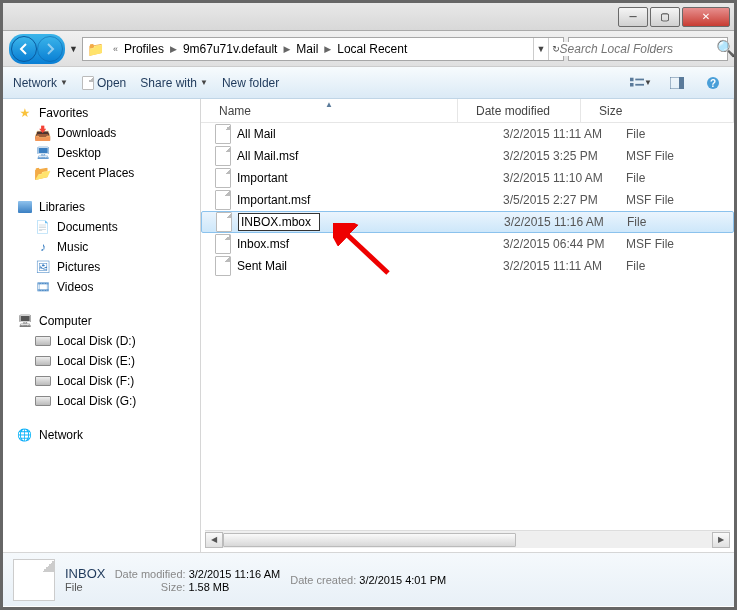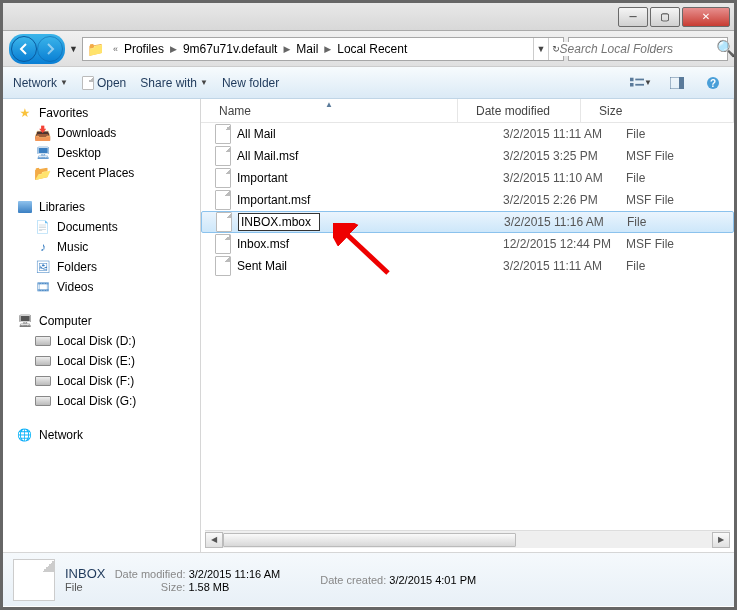--- a/index.html
+++ b/index.html
@@ -55,21 +55,21 @@
 .sb-btn { width: 18px; height: 16px; background: linear-gradient(to bottom, #fafafa, #e0e0e0); border: 1px solid #bbb; display: flex; align-items: center; justify-content: center; font-size: 8px; color: #555; }
 .sb-track { flex: 1; height: 16px; background: #efefef; display: flex; }
 .sb-thumb { width: 60%; height: 14px; margin: 1px 0; background: linear-gradient(to bottom, #fafafa, #d8d8d8); border: 1px solid #bbb; border-radius: 1px; }
 .detailspane { height: 54px; border-top: 1px solid #d6d6d6; background: linear-gradient(to bottom, #f5f9fc, #e8f0f7); display: flex; align-items: center; padding: 4px 10px; font-size: 11px; gap: 10px; }
 .dp-icon { width: 42px; height: 42px; background: #fff; border: 1px solid #ccc; position: relative; }
 .dp-icon::after { content: ''; position: absolute; top: 0; right: 0; width: 12px; height: 12px; background: linear-gradient(135deg, #fff 50%, #ccc 50%); }
 .dp-info { display: flex; flex-direction: column; justify-content: center; }
 .dp-name { font-size: 13px; color: #1e395b; }
 .dp-line { color: #555; }
 .dp-label { color: #888; }
-.dp-col2 { display: flex; flex-direction: column; justify-content: center; margin-left: 30px; }
+.dp-col2 { display: flex; flex-direction: column; justify-content: center; }
 .arrow-annot { position: absolute; left: 330px; top: 220px; pointer-events: none; }
 .fav-star { color: #f9c23c; }
 .folder-glyph { color: #f2c166; font-size: 14px; }
 .lib-icon { background: linear-gradient(to bottom, #8fc2ed, #3a7fc2); width: 14px; height: 12px; border-radius: 1px; }
 .drive-icon { width: 16px; height: 10px; background: linear-gradient(to bottom, #eee, #bbb); border: 1px solid #888; border-radius: 1px; position: relative; }
 .drive-icon.c::after { content: ''; position: absolute; bottom: 1px; left: 1px; width: 4px; height: 3px; background: #3a7fc2; }
 </style>
 </head>
 <body>
 
@@ -185,21 +185,21 @@
       <div class="nav-item">
           <span class="nav-icon">📄</span>
           <span>Documents</span>
         </div>
       <div class="nav-item">
           <span class="nav-icon" style="color:#3a7fc2;">♪</span>
           <span>Music</span>
         </div>
       <div class="nav-item">
           <span class="nav-icon" style="color:#3a7fc2;">🖼</span>
-          <span>Folders</span>
+          <span>Pictures</span>
         </div>
       <div class="nav-item">
           <span class="nav-icon" style="color:#3a7fc2;">🎞</span>
           <span>Videos</span>
         </div>
     </div>
     <div class="nav-group">
       <div class="nav-hdr">
         <span class="nav-hdr-icon" style="color:#555;">🖥</span>
         <span>Computer</span>
@@ -276,39 +276,39 @@
           </div>
           <div class="fc fc-date">3/2/2015 11:10 AM</div>
           <div class="fc fc-type">File</div>
           <div class="fc fc-size"></div>
         </div>
         <div class="filerow">
           <div class="fc fc-name">
             <span class="file-icon"></span>
             <span>Important.msf</span>
           </div>
-          <div class="fc fc-date">3/2/2015 2:26 PM</div>
+          <div class="fc fc-date">3/5/2015 2:27 PM</div>
           <div class="fc fc-type">MSF File</div>
           <div class="fc fc-size"></div>
         </div>
         <div class="filerow selected">
           <div class="fc fc-name">
             <span class="file-icon"></span>
             <input class="rename-input" value="INBOX.mbox" style="">
           </div>
           <div class="fc fc-date">3/2/2015 11:16 AM</div>
           <div class="fc fc-type">File</div>
           <div class="fc fc-size"></div>
         </div>
         <div class="filerow">
           <div class="fc fc-name">
             <span class="file-icon"></span>
             <span>Inbox.msf</span>
           </div>
-          <div class="fc fc-date">12/2/2015 12:44 PM</div>
+          <div class="fc fc-date">3/2/2015 06:44 PM</div>
           <div class="fc fc-type">MSF File</div>
           <div class="fc fc-size"></div>
         </div>
         <div class="filerow">
           <div class="fc fc-name">
             <span class="file-icon"></span>
             <span>Sent Mail</span>
           </div>
           <div class="fc fc-date">3/2/2015 11:11 AM</div>
           <div class="fc fc-type">File</div>

